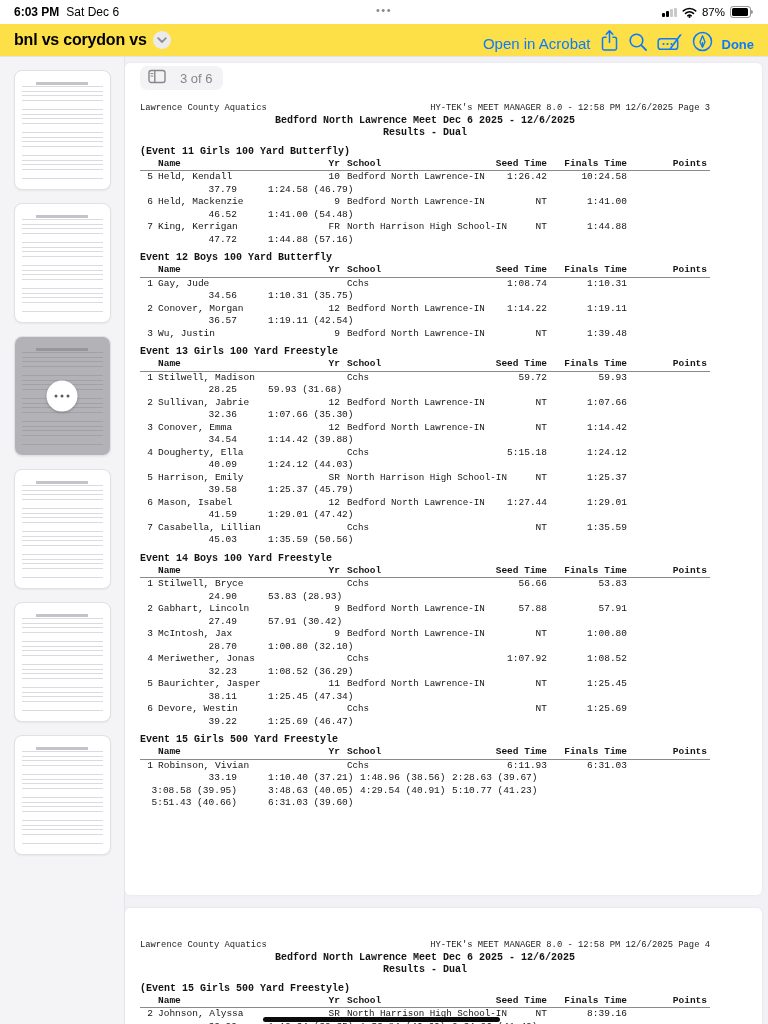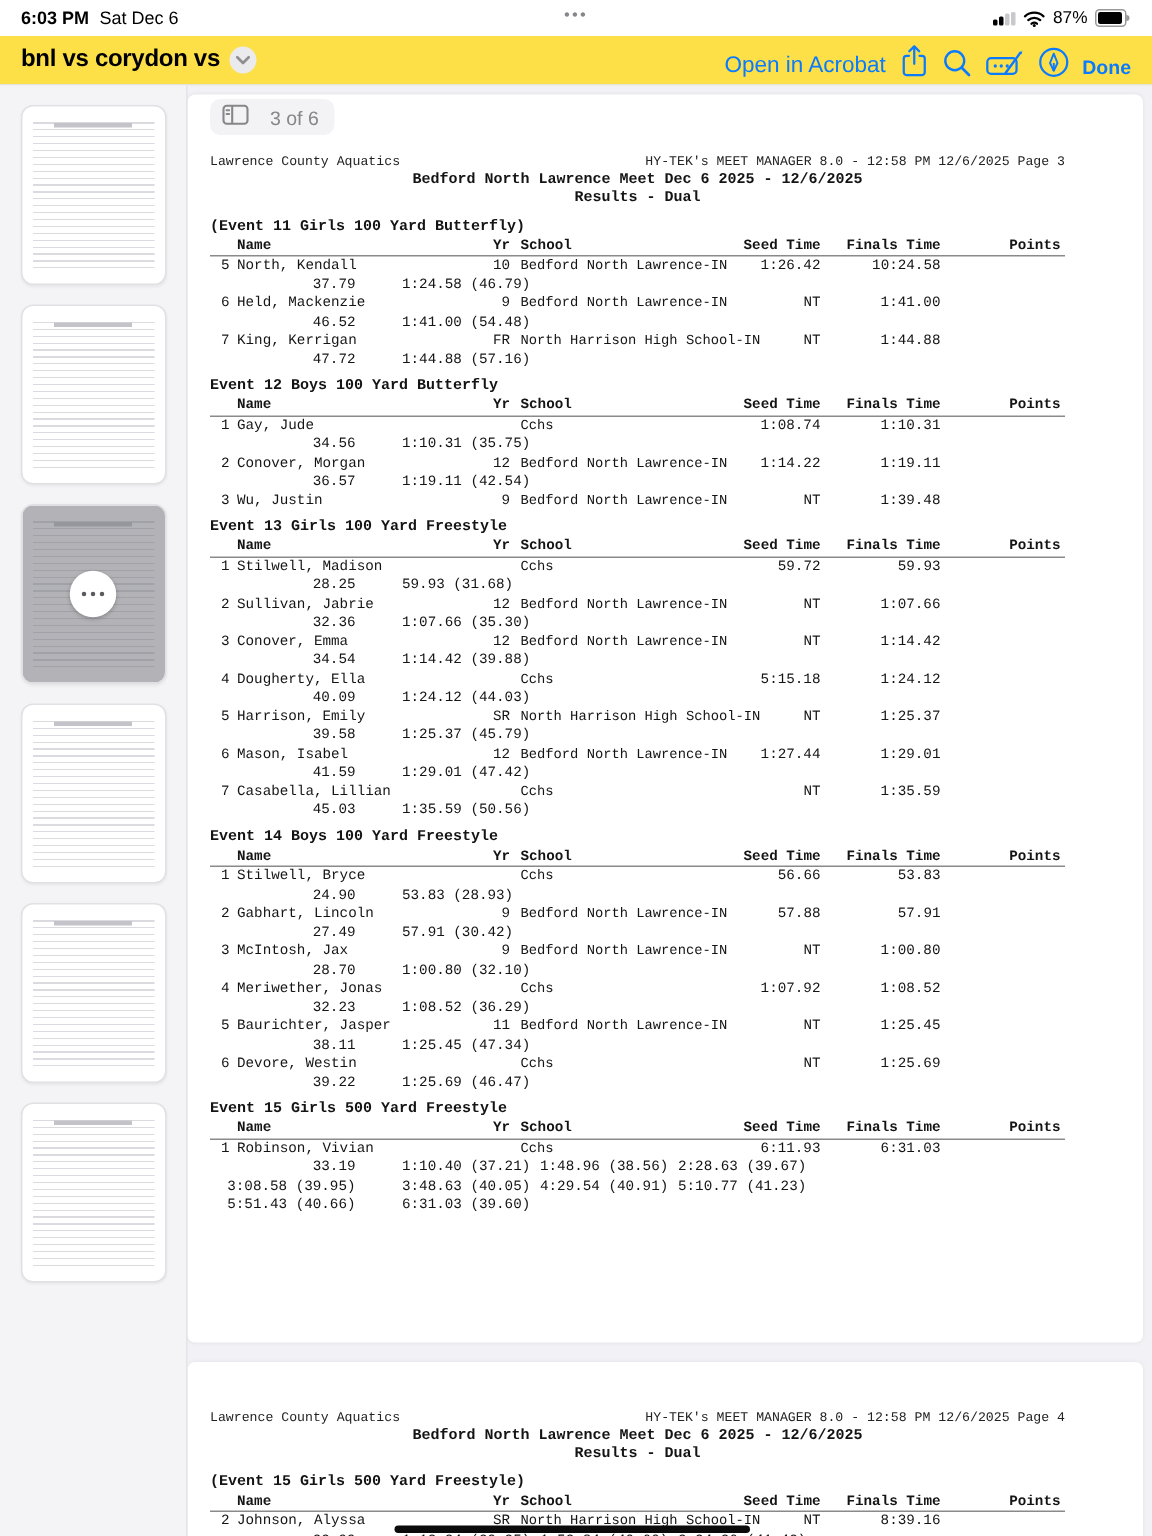--- a/index.html
+++ b/index.html
@@ -228,21 +228,21 @@
             <div class="col-header">
               <span class="ch-name">Name</span>
               <span class="ch-yr">Yr</span>
               <span class="ch-school">School</span>
               <span class="ch-seed">Seed Time</span>
               <span class="ch-finals">Finals Time</span>
               <span class="ch-points">Points</span>
             </div>
             <div class="r-row">
               <span class="c-place">5</span>
-              <span class="c-name">North, Kendall</span>
+              <span class="c-name">Held, Kendall</span>
               <span class="c-yr">10</span>
               <span class="c-school">Bedford North Lawrence-IN</span>
               <span class="c-seed">1:26.42</span>
               <span class="c-finals">10:24.58</span>
             </div>
             <div class="s-row">
               <span class="sp-0">37.79</span>
               <span class="sp-1">1:24.58 (46.79)</span>
             </div>
             <div class="r-row">

